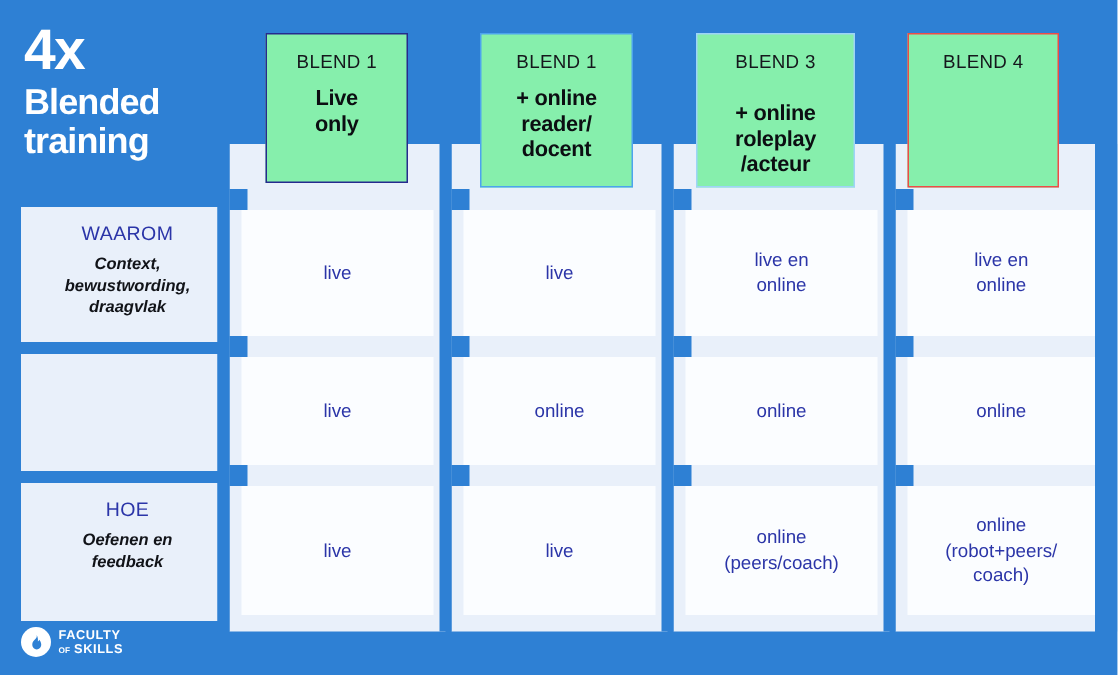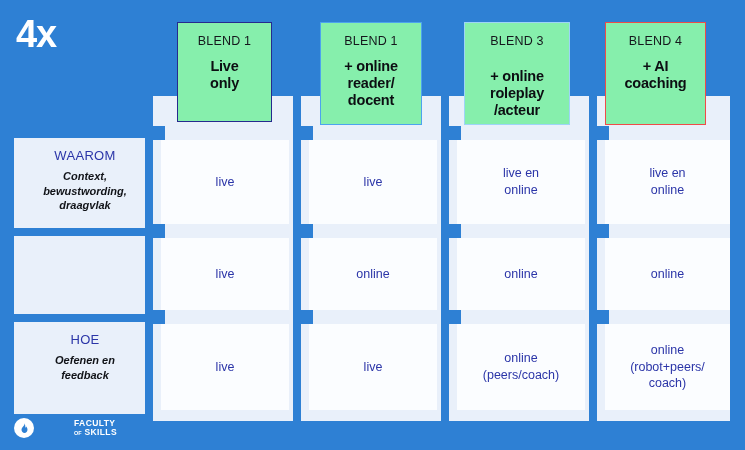--- a/index.html
+++ b/index.html
@@ -133,21 +133,20 @@
     height: 20px;
     border-radius: 50%;
     background: #ffffff;
     display: flex;
     align-items: center;
     justify-content: center;
   }
   .logo-text {
     color: #ffffff;
     line-height: 1.02;
-    margin-left: 35px;
   }
   .logo-text .l1 {
     font-size: 8.5px;
     font-weight: bold;
     letter-spacing: 0.4px;
   }
   .logo-text .l2 {
     font-size: 8.5px;
     font-weight: bold;
     letter-spacing: 0.4px;
@@ -157,20 +156,24 @@
     letter-spacing: 0;
   }
 </style>
 </head>
 <body>
 
 <div id="slide">
 
   <div class="title-block">
     <div class="title-big">4x</div>
+    <div class="title-sub">
+      <div>Blended</div>
+      <div>training</div>
+    </div>
   </div>
 
   <div class="col-bg" style="left:153px;width:144px;"></div>
   <div class="col-bg" style="left:301px;width:144px;"></div>
   <div class="col-bg" style="left:449px;width:144px;"></div>
   <div class="col-bg" style="left:597px;width:133px;"></div>
 
   <div class="rowlabel-bg" style="top:138px;height:90px;"></div>
   <div class="rowlabel-bg" style="top:236px;height:78px;"></div>
   <div class="rowlabel-bg" style="top:322px;height:92px;"></div>
@@ -245,22 +248,20 @@
 
   <div class="blend-card" style="left:464px;top:22px;width:106px;height:103px;border:1.6px solid #9ed4f7;gap:10px;">
     <div class="blend-name">BLEND 3</div>
     <div class="blend-desc" style="white-space:pre-line;">+ online
 roleplay
 /acteur</div>
   </div>
 
   <div class="blend-card" style="left:605px;top:22px;width:101px;height:103px;border:1.6px solid #ef4b48;">
     <div class="blend-name">BLEND 4</div>
-    <div class="blend-desc" style="white-space:pre-line;">+ AI
-coaching</div>
   </div>
 
   <div class="logo">
     <div class="logo-mark">
       <svg width="13" height="13" viewBox="0 0 24 24" aria-hidden="true">
         <path d="M12 2.5c.6 3.2-1.3 4.4-2.9 6.1-1.6 1.7-2.6 3.4-2.6 5.6 0 3.4 2.5 6 5.5 6s5.5-2.6 5.5-6c0-2.4-1-4.2-2.4-5.9-.3 1-.9 1.7-1.7 2.1.4-2.9-.3-5.6-1.4-7.9z" fill="#2e80d4"></path>
       </svg>
     </div>
     <div class="logo-text">
       <div class="l1">FACULTY</div>

